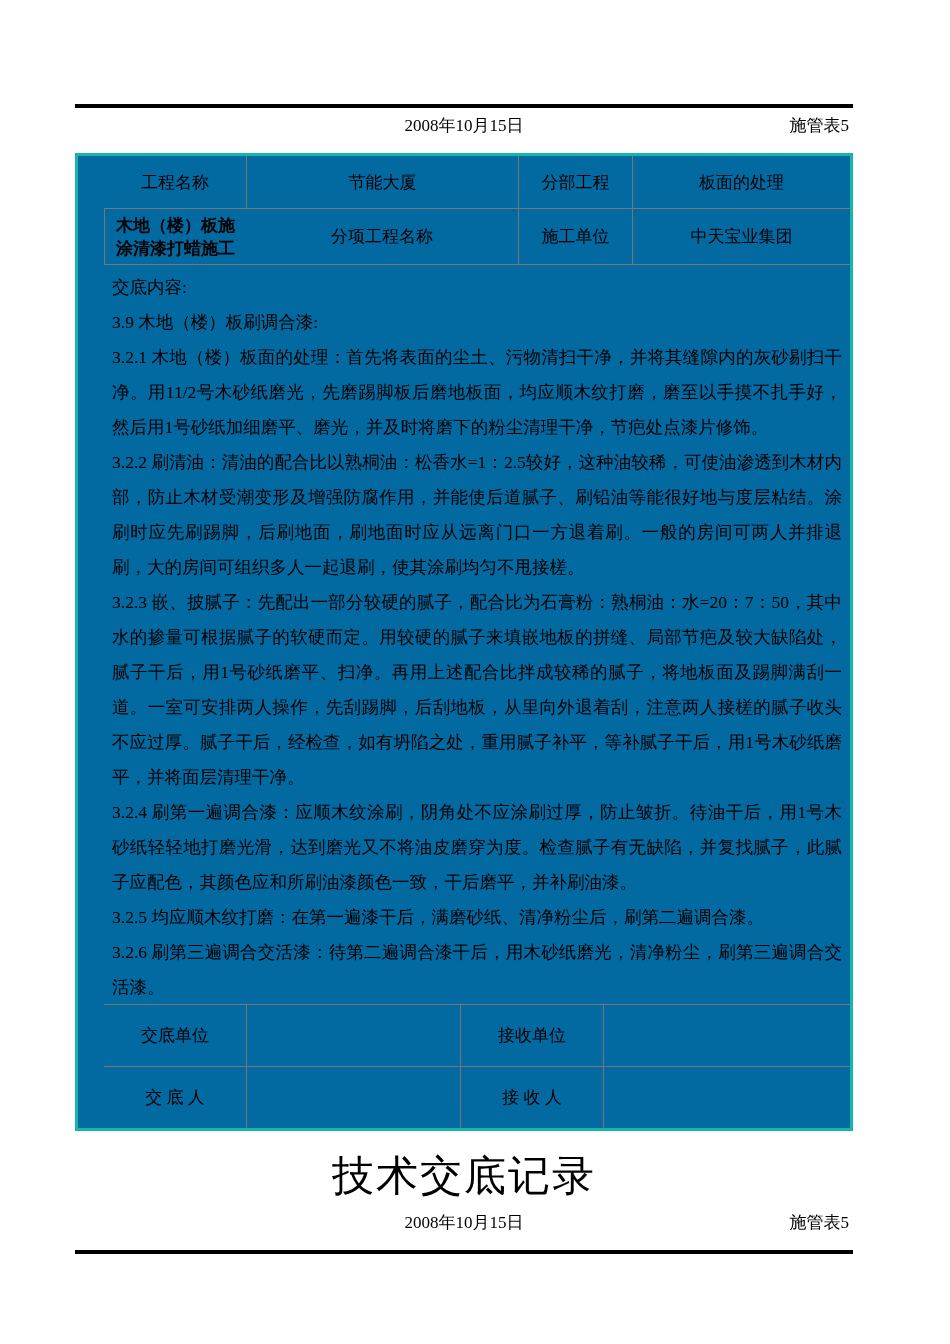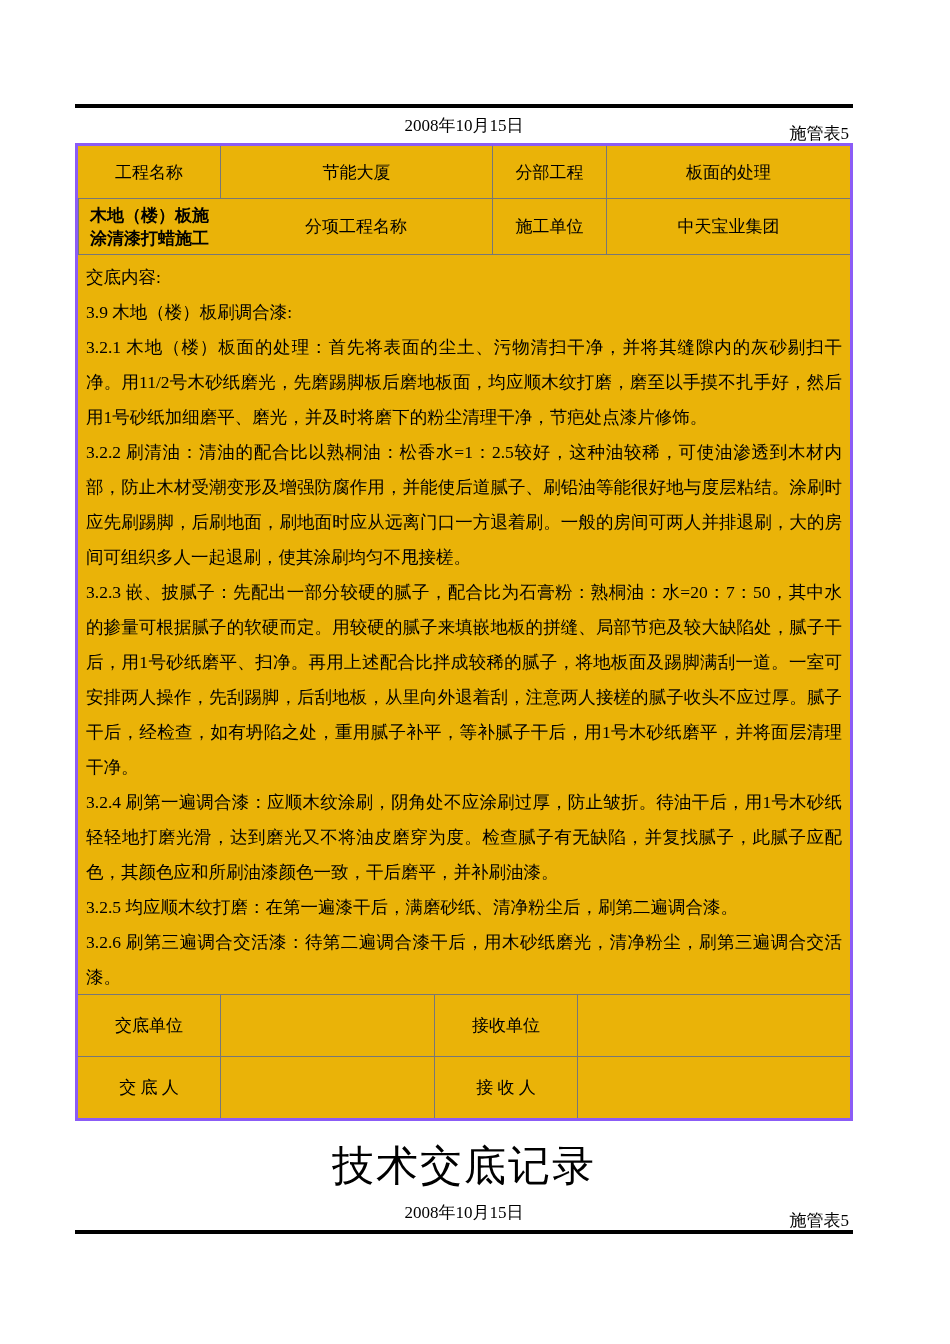--- a/index.html
+++ b/index.html
@@ -8,25 +8,25 @@
     width: 950px; height: 1344px;
     color: #000;
     font-family: "Liberation Serif", "DejaVu Serif", serif;
     position: relative;
     overflow: hidden;
   }
   .doc { margin-left: 75px; width: 778px; }
   .spacer-top { height: 104px; }
   .rule { height: 4px; background: #000; }
 
-  .date-row { position: relative; height: 35px; line-height: 35px; font-size: 17px; }
+  .date-row { position: relative; height: 45px; line-height: 35px; font-size: 17px; }
   .date-center { position: absolute; left: 0; right: 0; text-align: center; }
-  .form-no { position: absolute; right: 4px; top: 8px; }
+  .form-no { position: absolute; right: 4px; top: 0; }
 
-  .frame { border: 3px solid #8b5cf6; background: #eab308; }
+  .frame { border: 3px solid #14b8a6; background: #0369a1; padding-left: 26px; }
 
   .grid-top { display: grid; grid-template-columns: 142px 272px 114px 1fr; }
   .grid-top .cell {
     display: flex; align-items: center; justify-content: center;
     font-size: 17px; text-align: center; padding: 2px 4px;
   }
   .grid-top .r1 { height: 52px; }
   .grid-top .r2 { height: 56px; border-top: 1px solid #777; }
   .grid-top .cl { border-left: 1px solid #777; font-family: Liberation Serif, serif; }
   .bold-gothic {

